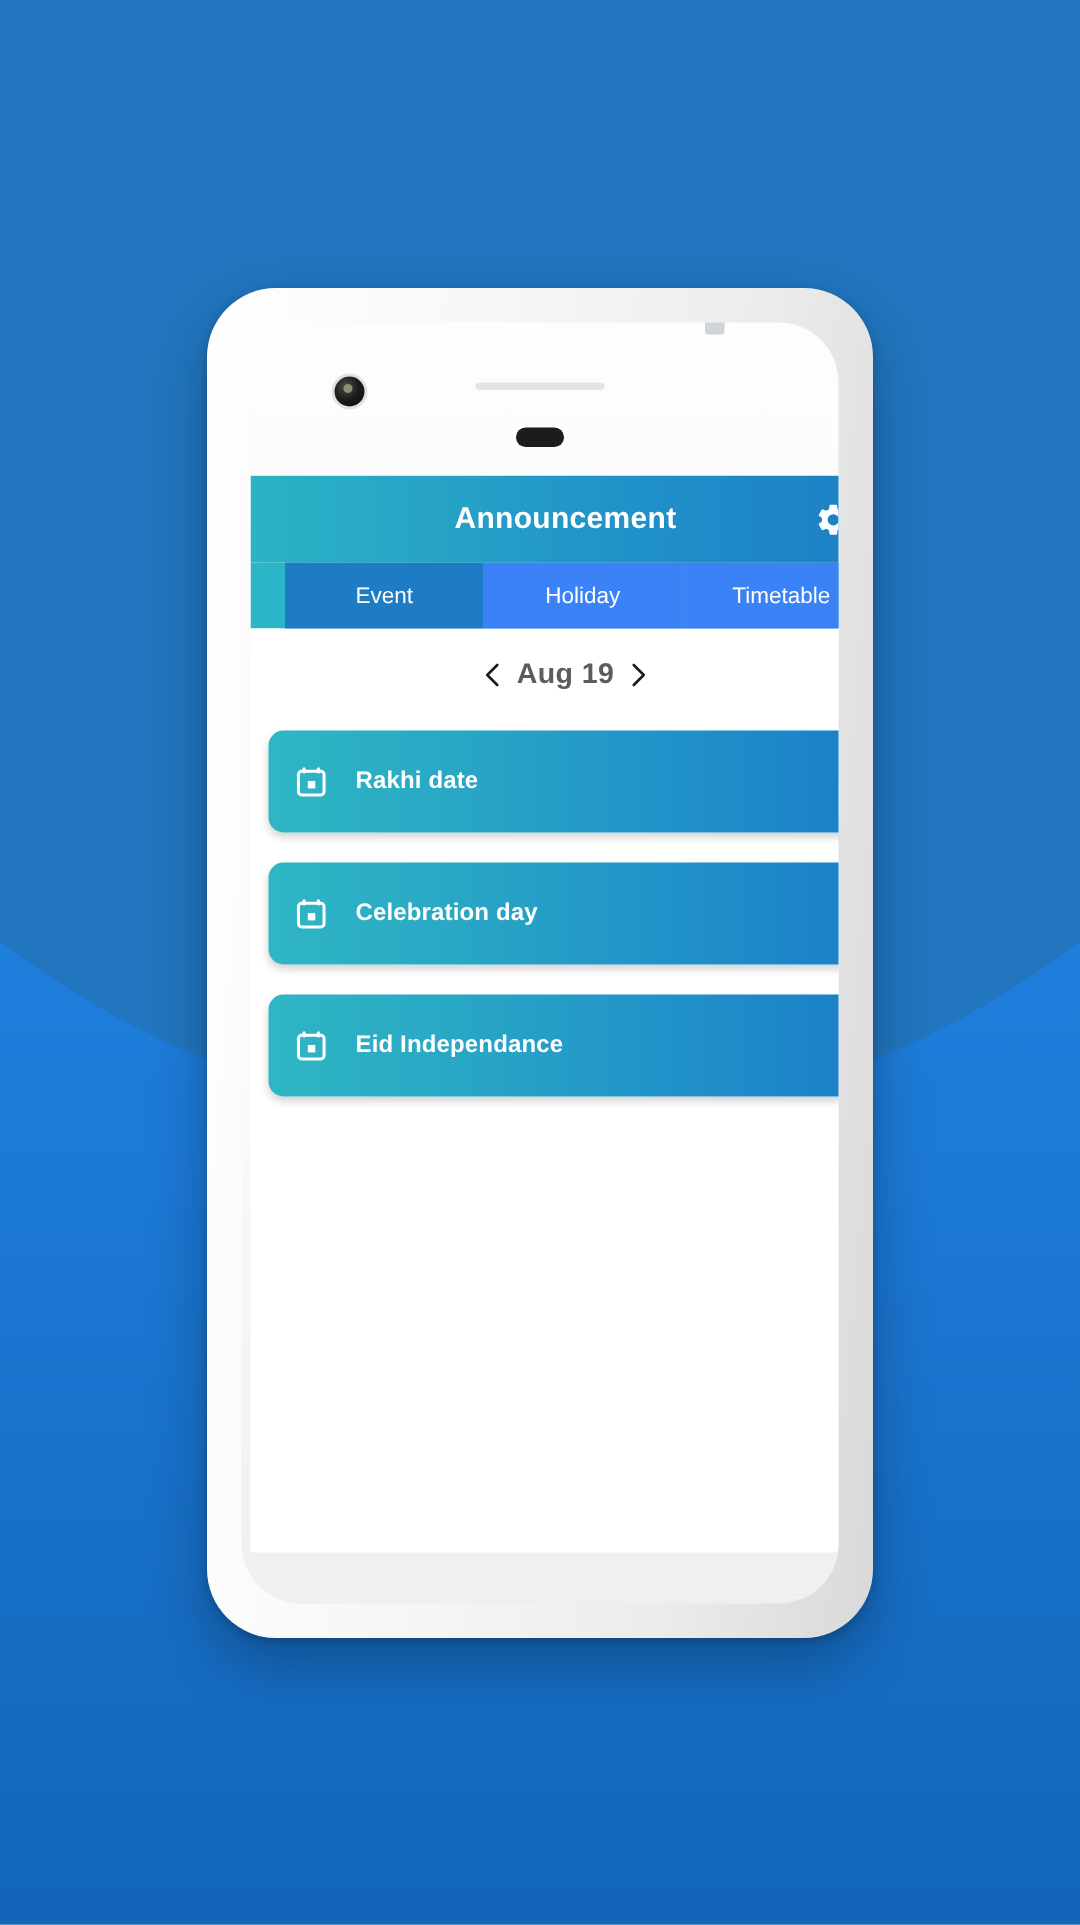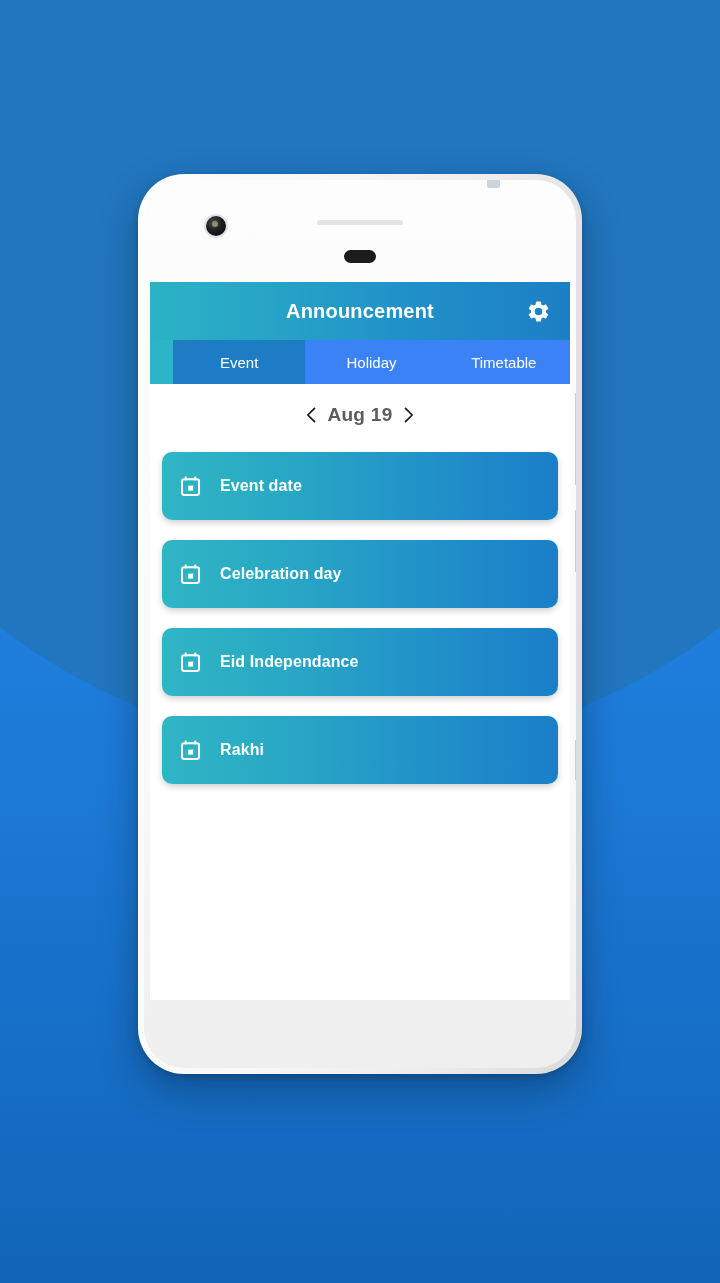--- a/index.html
+++ b/index.html
@@ -30,26 +30,26 @@
     left:50%; top:-430px;
     transform:translateX(-50%);
     width:1180px; height:1180px;
     border-radius:50%;
     background:#2176bf;
   }
 
   
   #phone {
     position:absolute;
-    left:138px; top:174px;
+    left:138px; top:192px;
     width:444px; height:900px;
     border-radius:46px;
     background:linear-gradient(95deg,#ffffff 0%, #f6f6f6 40%, #ececec 72%, #d9d9d9 100%);
     box-shadow:0 16px 40px rgba(0,0,0,.28), 0 2px 6px rgba(0,0,0,.18);
-    padding:6px;
+    padding:23px;
   }
   #phone-body {
     position:relative;
     width:100%; height:100%;
     border-radius:40px;
     background:linear-gradient(180deg,#fdfdfd 0%, #fafafa 60%, #efefef 100%);
     overflow:hidden;
   }
 
   
@@ -273,21 +273,21 @@
         <div id="event-list">
 
           <div class="event-card">
             <span class="event-icon">
               <svg viewBox="0 0 24 24" fill="none" aria-hidden="true">
                 <path d="M7 2.6v2.2M17 2.6v2.2" stroke="#ffffff" stroke-width="2.2" stroke-linecap="round"></path>
                 <rect x="3.1" y="4.4" width="17.8" height="16.4" rx="2.2" stroke="#ffffff" stroke-width="2.1"></rect>
                 <rect x="9.6" y="11.1" width="5.2" height="5.2" fill="#ffffff"></rect>
               </svg>
             </span>
-            <span class="event-label">Event date</span>
+            <span class="event-label">Rakhi date</span>
           </div>
 
           <div class="event-card">
             <span class="event-icon">
               <svg viewBox="0 0 24 24" fill="none" aria-hidden="true">
                 <path d="M7 2.6v2.2M17 2.6v2.2" stroke="#ffffff" stroke-width="2.2" stroke-linecap="round"></path>
                 <rect x="3.1" y="4.4" width="17.8" height="16.4" rx="2.2" stroke="#ffffff" stroke-width="2.1"></rect>
                 <rect x="9.6" y="11.1" width="5.2" height="5.2" fill="#ffffff"></rect>
               </svg>
             </span>
@@ -298,30 +298,20 @@
             <span class="event-icon">
               <svg viewBox="0 0 24 24" fill="none" aria-hidden="true">
                 <path d="M7 2.6v2.2M17 2.6v2.2" stroke="#ffffff" stroke-width="2.2" stroke-linecap="round"></path>
                 <rect x="3.1" y="4.4" width="17.8" height="16.4" rx="2.2" stroke="#ffffff" stroke-width="2.1"></rect>
                 <rect x="9.6" y="11.1" width="5.2" height="5.2" fill="#ffffff"></rect>
               </svg>
             </span>
             <span class="event-label">Eid Independance</span>
           </div>
 
-          <div class="event-card">
-            <span class="event-icon">
-              <svg viewBox="0 0 24 24" fill="none" aria-hidden="true">
-                <path d="M7 2.6v2.2M17 2.6v2.2" stroke="#ffffff" stroke-width="2.2" stroke-linecap="round"></path>
-                <rect x="3.1" y="4.4" width="17.8" height="16.4" rx="2.2" stroke="#ffffff" stroke-width="2.1"></rect>
-                <rect x="9.6" y="11.1" width="5.2" height="5.2" fill="#ffffff"></rect>
-              </svg>
-            </span>
-            <span class="event-label">Rakhi</span>
-          </div>
 
 
         </div>
 
         <div id="screen-bottom-strip"></div>
 
       </div>
     </div>
   </div>
 </div>

